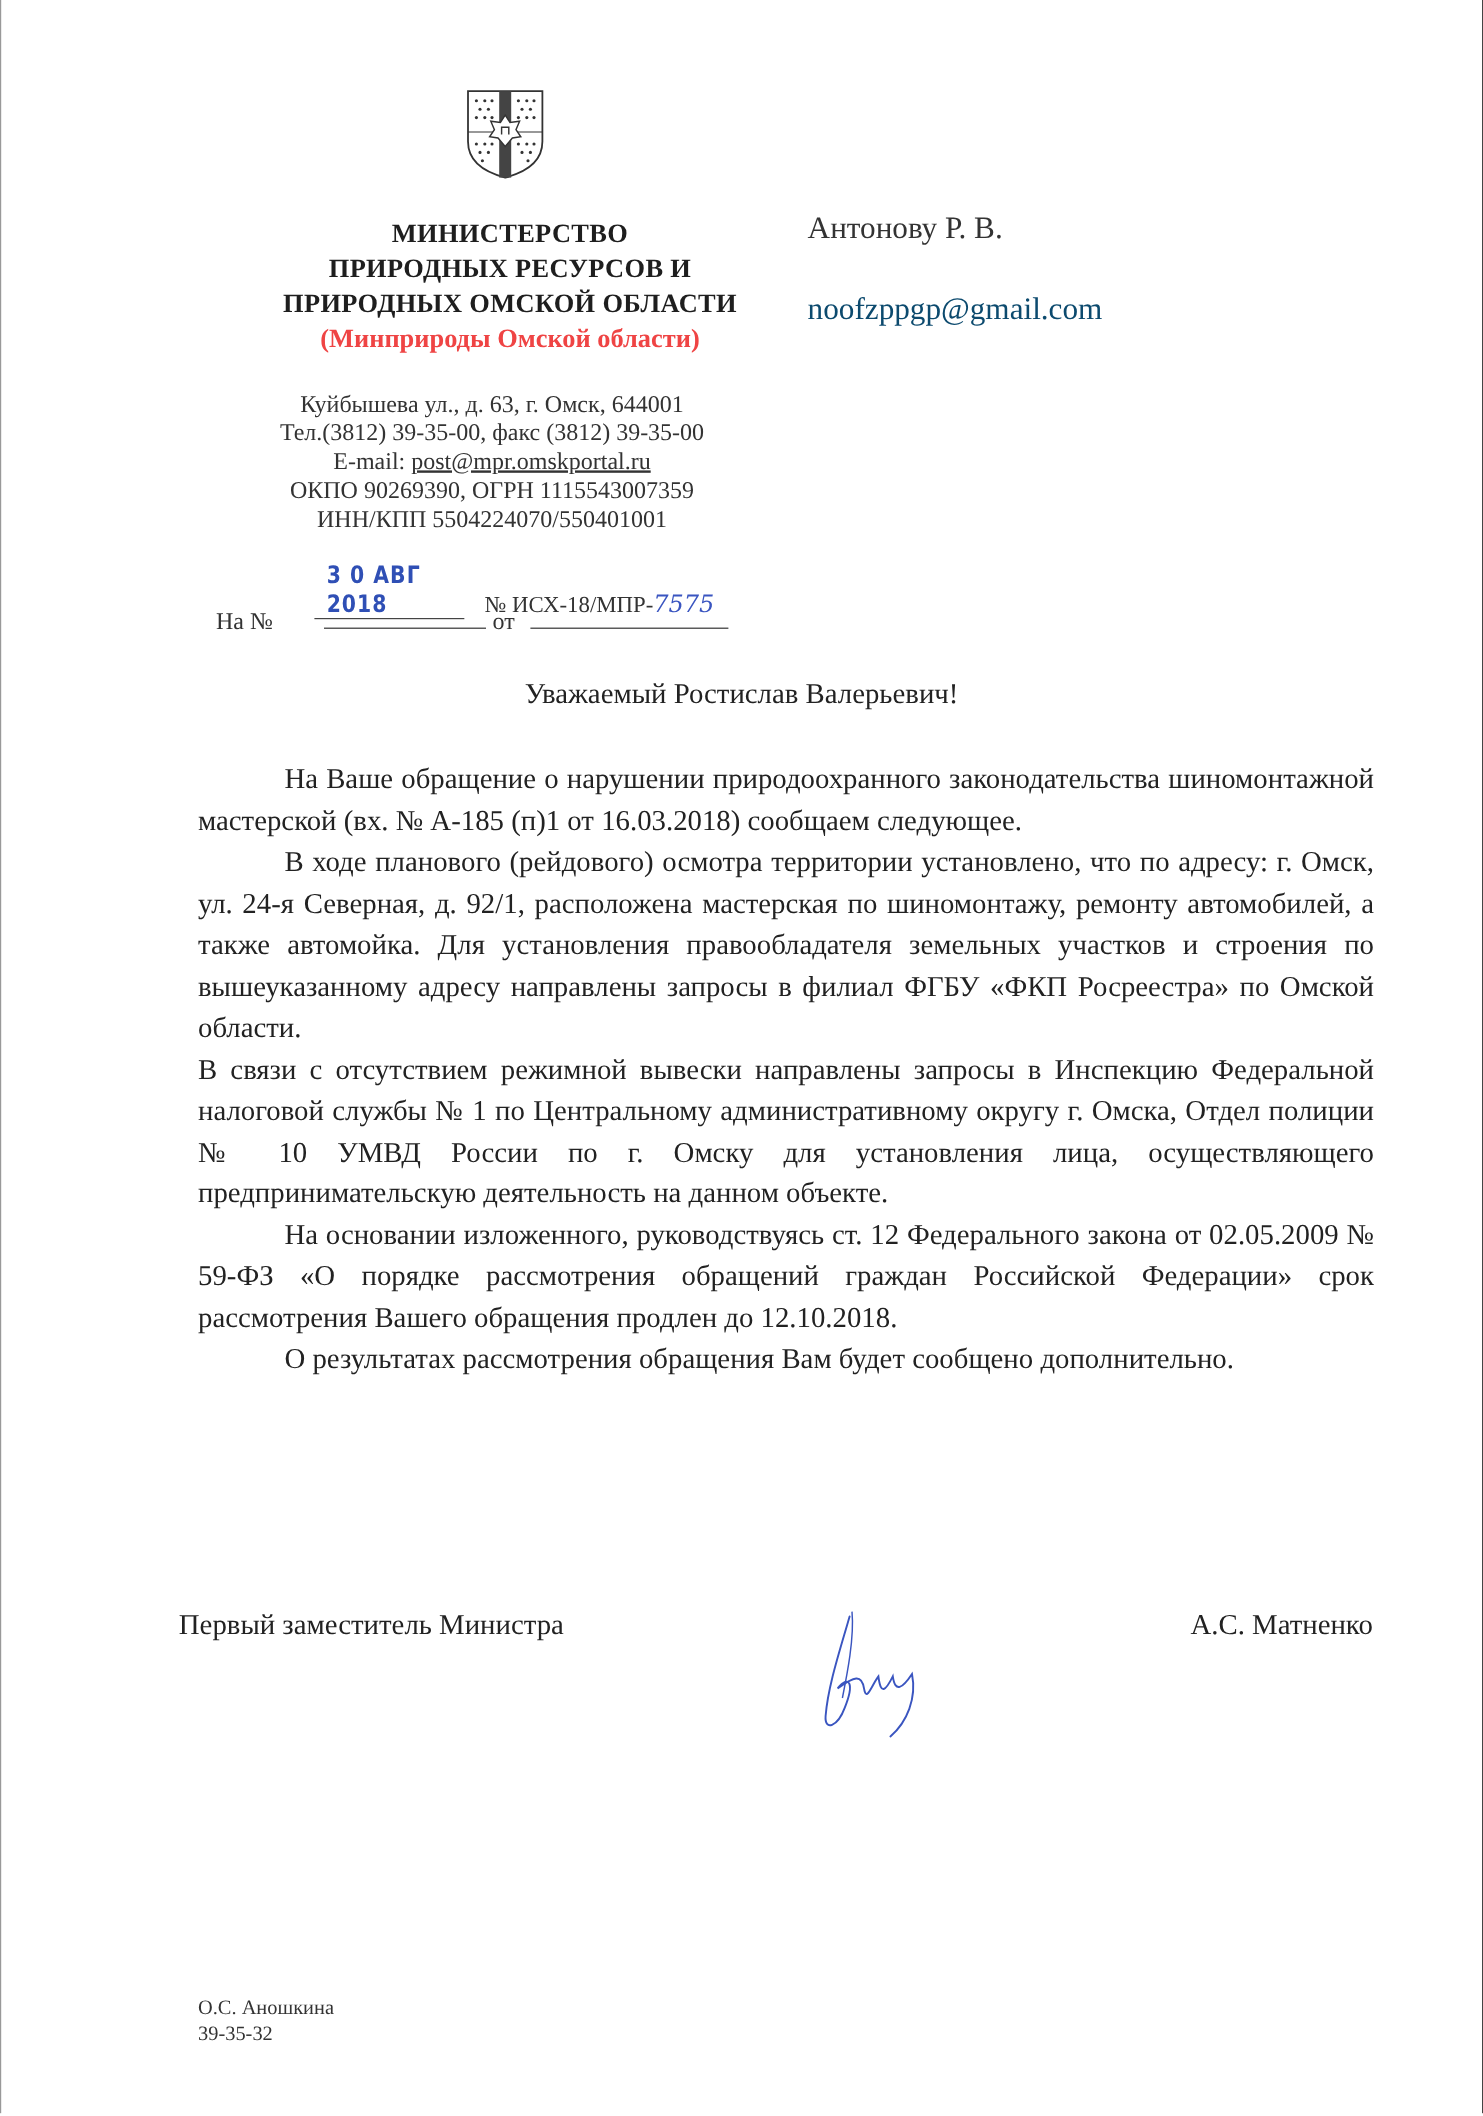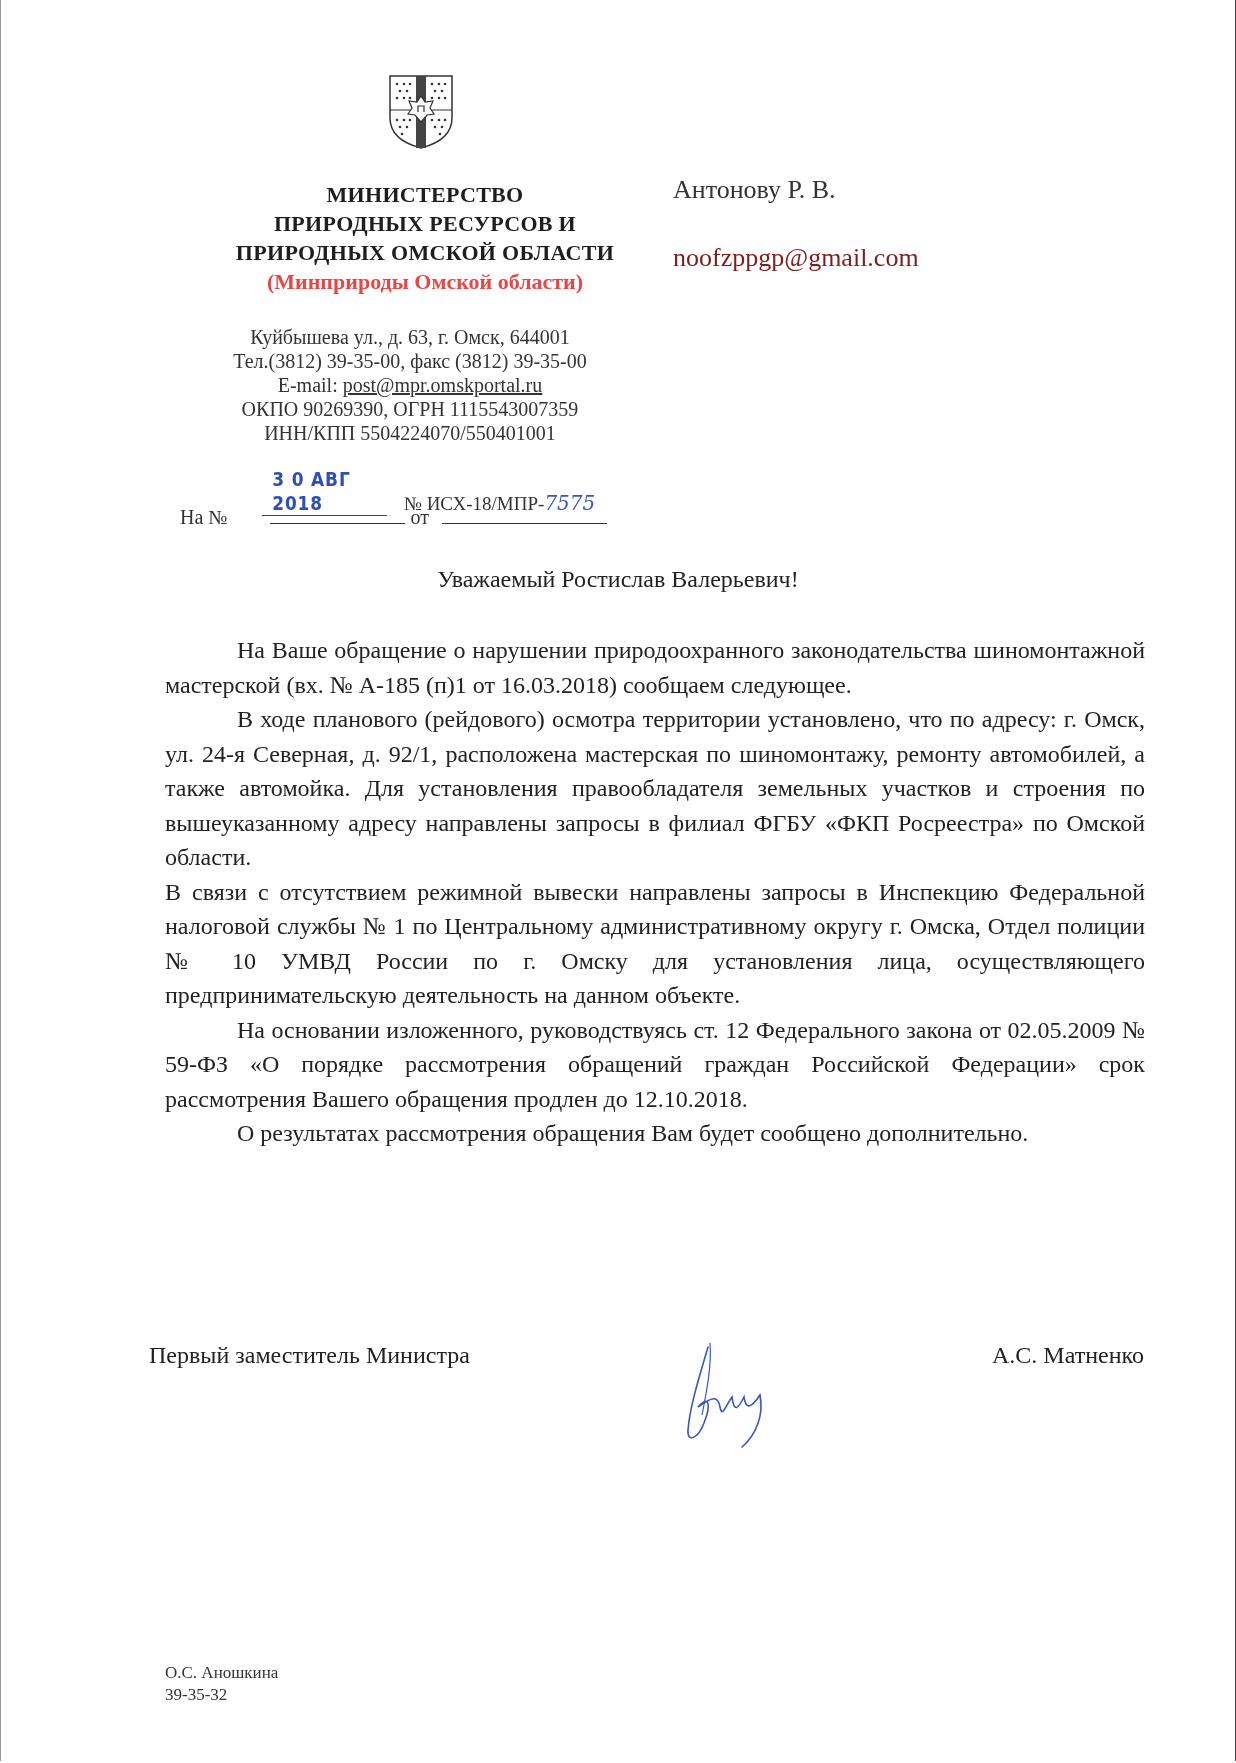--- a/index.html
+++ b/index.html
@@ -14,21 +14,21 @@
   .org-short { font-weight: bold; font-size: 22px; line-height: 29px; color: #ef4444; }
   .contacts { position: absolute; left: 170px; top: 325px; width: 480px; text-align: center; font-size: 20px; line-height: 24px; color: #333; }
   .contacts .email-link { text-decoration: underline; }
   .reg-line { position: absolute; left: 262px; top: 467px; font-size: 19px; color: #333; }
   .stamp-date { display: inline-block; width: 135px; border-bottom: 1px solid #444; color: #2f4fb5; font-family: "DejaVu Sans", sans-serif; font-weight: bold; font-size: 20px; letter-spacing: 1px; padding-left: 12px; transform: scaleX(0.85); transform-origin: left; }
   .reg-num-label { margin-left: -10px; text-align: right; }
   .reg-num-hand { color: #3a55c0; font-style: italic; font-size: 20px; font-family: "DejaVu Serif", serif; }
   .ref-line { position: absolute; left: 180px; top: 505px; font-size: 20px; color: #333; }
   .ref-line .blank { display: inline-block; border-bottom: 1px solid #333; vertical-align: baseline; height: 18px; }
   .recipient { position: absolute; left: 673px; top: 175px; font-size: 26px; color: #333; }
-  .recipient-email { position: absolute; left: 673px; top: 243px; font-size: 26px; color: #7f1d1d; }
+  .recipient-email { position: absolute; left: 673px; top: 243px; font-size: 26px; color: #0c4a6e; }
   .salutation { position: absolute; left: 0; width: 1236px; top: 566px; text-align: center; font-size: 24px; color: #222; }
   .body-text { position: absolute; left: 165px; top: 633px; width: 980px; font-size: 24px; line-height: 34.5px; text-align: justify; color: #222; }
   .body-text p { margin: 0; text-indent: 72px; }
   .body-text p.cont { text-indent: 0; }
   .sign-title { position: absolute; left: 149px; top: 1342px; font-size: 24px; color: #222; }
   .sign-name { position: absolute; right: 92px; top: 1342px; font-size: 24px; color: #222; }
   .signature { position: absolute; left: 660px; top: 1335px; width: 160px; height: 115px; }
   .executor { position: absolute; left: 165px; top: 1662px; font-size: 17px; line-height: 22px; color: #333; }
 </style>
 </head>

